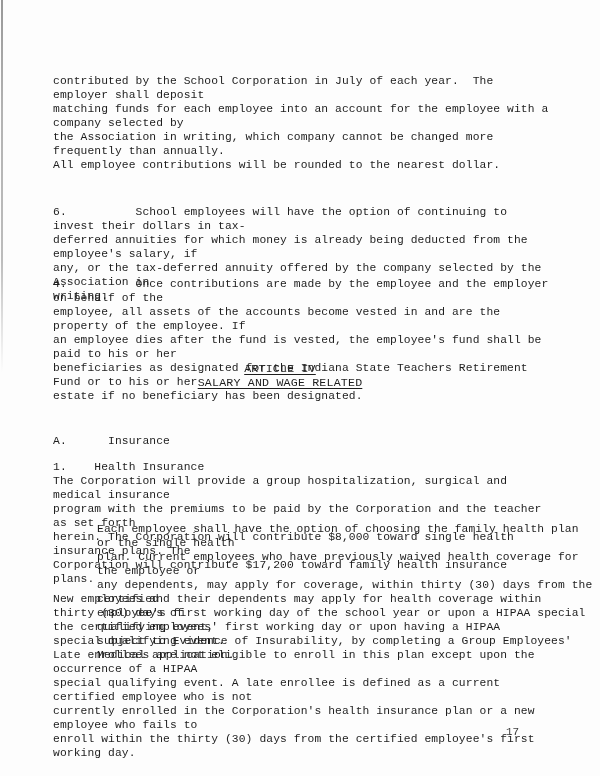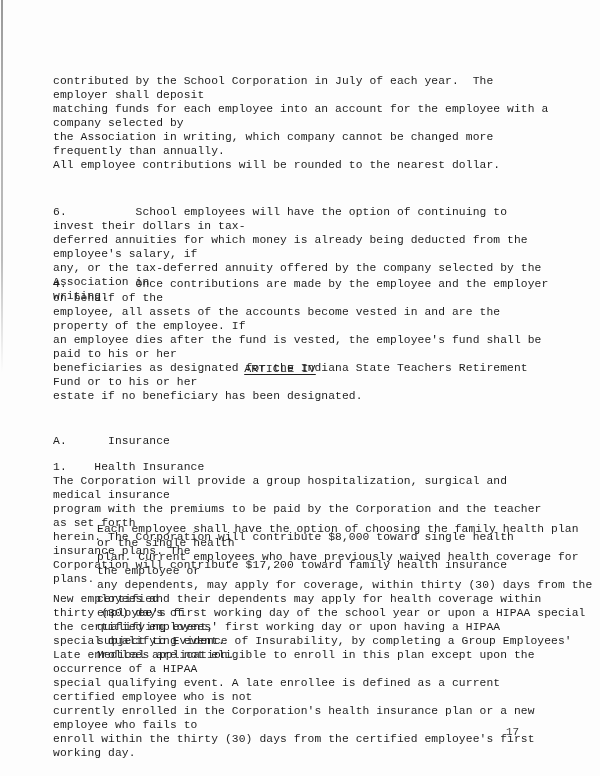--- a/index.html
+++ b/index.html
@@ -89,20 +89,21 @@
 writing.</div>
 
   <div class="para p-item4">4.          Once contributions are made by the employee and the employer on behalf of the
 employee, all assets of the accounts become vested in and are the property of the employee. If
 an employee dies after the fund is vested, the employee's fund shall be paid to his or her
 beneficiaries as designated for the Indiana State Teachers Retirement Fund or to his or her
 estate if no beneficiary has been designated.</div>
 
   <div class="article-heading">
     <div class="hline">ARTICLE IV</div>
+    <div class="hline">SALARY AND WAGE RELATED</div>
   </div>
 
   <div class="para p-sectA">A.      Insurance</div>
 
   <div class="para p-health">1.    Health Insurance
 The Corporation will provide a group hospitalization, surgical and medical insurance
 program with the premiums to be paid by the Corporation and the teacher as set forth
 herein. The Corporation will contribute $8,000 toward single health insurance plans. The
 Corporation will contribute $17,200 toward family health insurance plans.</div>
 

